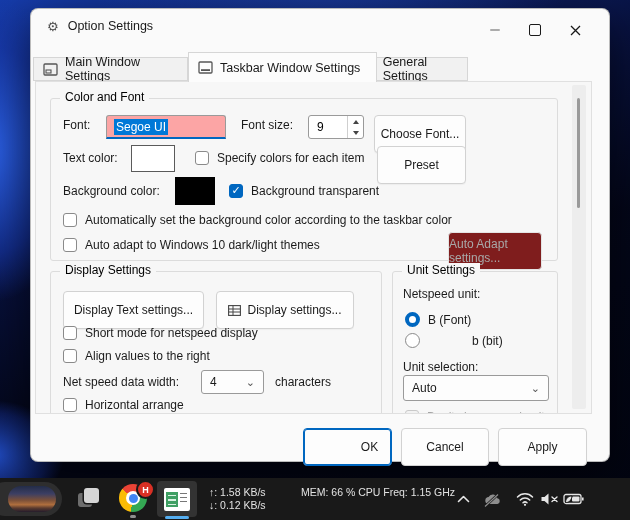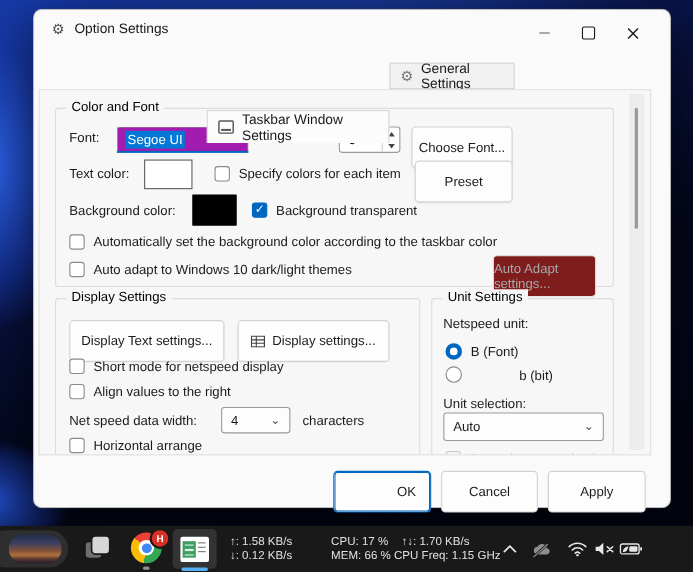--- a/index.html
+++ b/index.html
@@ -46,21 +46,21 @@
   .btn.primary{border-color:#0067c0;box-shadow:inset 0 0 0 1px #0067c0;padding-left:44px;}
   .btn.disabled{background:#7f1d1d;border-color:#e4e4e4;color:#a8a8a8;box-shadow:none;}
   .cb{width:14px;height:14px;border:1px solid #8a8a8a;border-radius:3px;background:#fff;flex:0 0 auto;position:relative;box-sizing:border-box;}
   .cb.checked{background:#0067c0;border-color:#0067c0;}
   .cb.checked::after{content:"✓";position:absolute;left:1.5px;top:-1px;color:#fff;font-size:11px;}
   .cb.disabled{background:#f2f2f2;border-color:#c9c9c9;}
   .cb-label{margin-left:8px;}
   .cb-label.disabled{color:#a5a5a5;}
   .radio{width:15px;height:15px;border:1px solid #8a8a8a;border-radius:50%;background:#fff;box-sizing:border-box;flex:0 0 auto;}
   .radio.selected{border:4.6px solid #0067c0;}
-  .textbox{height:24px;background:#a21caf;border:1px solid #9a9a9a;border-bottom:2px solid #0067c0;
+  .textbox{height:24px;background:#fca5a5;border:1px solid #9a9a9a;border-bottom:2px solid #0067c0;
            border-radius:3px 3px 0 0;display:flex;align-items:center;padding:0 7px;box-sizing:border-box;font-size:12px;}
   .sel-text{background:#0078d7;color:#fff;padding:1px 2px;}
   .spin{height:24px;background:#fff;border:1px solid #9a9a9a;border-radius:3px;display:flex;box-sizing:border-box;}
   .spin .val{flex:1;display:flex;align-items:center;padding-left:8px;font-size:12px;}
   .spin .arrows{width:15px;border-left:1px solid #cfcfcf;display:flex;flex-direction:column;}
   .spin .arrows span{flex:1;display:flex;align-items:center;justify-content:center;}
   .tri-up{width:0;height:0;border-left:3.5px solid transparent;border-right:3.5px solid transparent;border-bottom:4.5px solid #444;}
   .tri-dn{width:0;height:0;border-left:3.5px solid transparent;border-right:3.5px solid transparent;border-top:4.5px solid #444;}
   .select{height:24px;background:#fdfdfd;border:1px solid #9a9a9a;border-radius:3px;display:flex;align-items:center;
           justify-content:space-between;padding:0 8px;box-sizing:border-box;font-size:12px;color:#1b1b1b;}
@@ -122,21 +122,30 @@
           <span class="sq"></span>
         </div>
       <div class="wc">
         <svg width="11" height="11" viewBox="0 0 11 11">
             <path d="M1 1 L10 10 M10 1 L1 10" stroke="#191919" stroke-width="1.3"></path>
           </svg>
       </div>
     </div>
   </div>
 
-  <div class="tab active" style="left:157px;width:166px;margin-top:48px;">
+  <div class="tab" style="left:2px;width:155px;">
+    <span class="ticon">
+      <svg width="15" height="13" viewBox="0 0 15 13">
+          <rect x="1" y="1" width="13" height="11" rx="1" fill="none" stroke="#555" stroke-width="1.3"></rect>
+          <rect x="3" y="7" width="5" height="3" fill="none" stroke="#555" stroke-width="1.1"></rect>
+        </svg>
+    </span>
+    <span>Main Window Settings</span>
+  </div>
+  <div class="tab active" style="left:157px;width:189px;">
     <span class="ticon">
       <svg width="15" height="13" viewBox="0 0 15 13">
           <rect x="1" y="1" width="13" height="11" rx="1" fill="none" stroke="#555" stroke-width="1.3"></rect>
           <rect x="3" y="8.2" width="9" height="1.8" fill="#555"></rect>
         </svg>
     </span>
     <span>Taskbar Window Settings</span>
   </div>
   <div class="tab" style="left:323px;width:114px;">
     <span class="ticon gear-glyph" style="color:#777;">⚙</span>
@@ -306,23 +315,20 @@
   </div>
   <div class="tm-underline"></div>
 
   <div class="tb-item tb-text net-block">
     <div>↑: 1.58 KB/s</div>
     <div>↓: 0.12 KB/s</div>
   </div>
 
   <div class="tb-item tb-text stat-block">
     <div>
-      <span>CPU: 17 %</span><span class="stat-gap"></span><span>↑↓: 1.70 KB/s</span>
-    </div>
-    <div>
       <span>MEM: 66 %</span>&nbsp;<span>CPU Freq: 1.15 GHz</span>
     </div>
   </div>
 
   <div class="tb-item tray-icon" style="left:452px;">
     <svg width="13" height="8" viewBox="0 0 13 8">
         <path d="M1.5 6.5 L6.5 1.5 L11.5 6.5" fill="none" stroke="#e6e6e6" stroke-width="1.6" stroke-linecap="round" stroke-linejoin="round"></path>
       </svg>
   </div>
 

